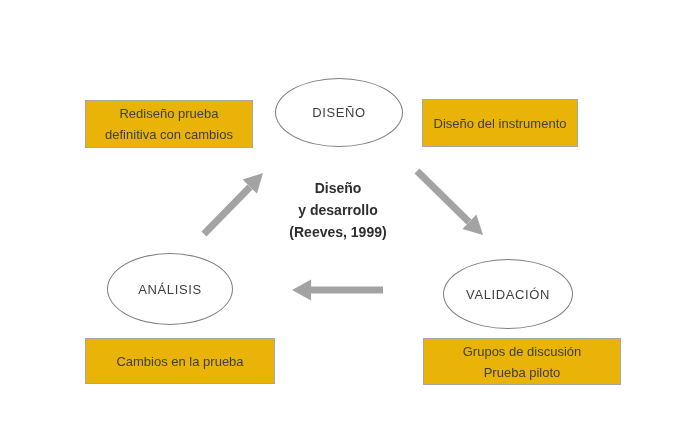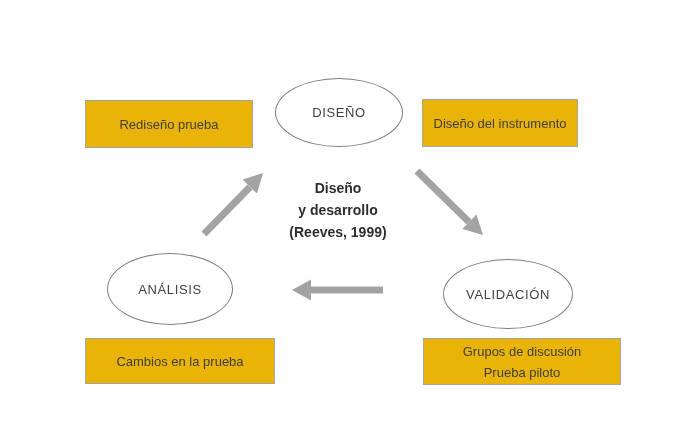--- a/index.html
+++ b/index.html
@@ -97,20 +97,21 @@
       <polygon class="head" points="483,235 462.4,229 476.4,214.6"></polygon>
     </g>
     <g>
       <line class="shaft" x1="311" y1="290" x2="383" y2="290"></line>
       <polygon class="head" points="292,290 311,279.5 311,300.5"></polygon>
     </g>
   </svg>
 
   <div class="label-box box-top-left">
     <span>Rediseño prueba</span>
+    <span>definitiva con cambios</span>
   </div>
 
   <div class="label-box box-top-right">
     <span>Diseño del instrumento</span>
   </div>
 
   <div class="label-box box-bottom-left">
     <span>Cambios en la prueba</span>
   </div>
 

